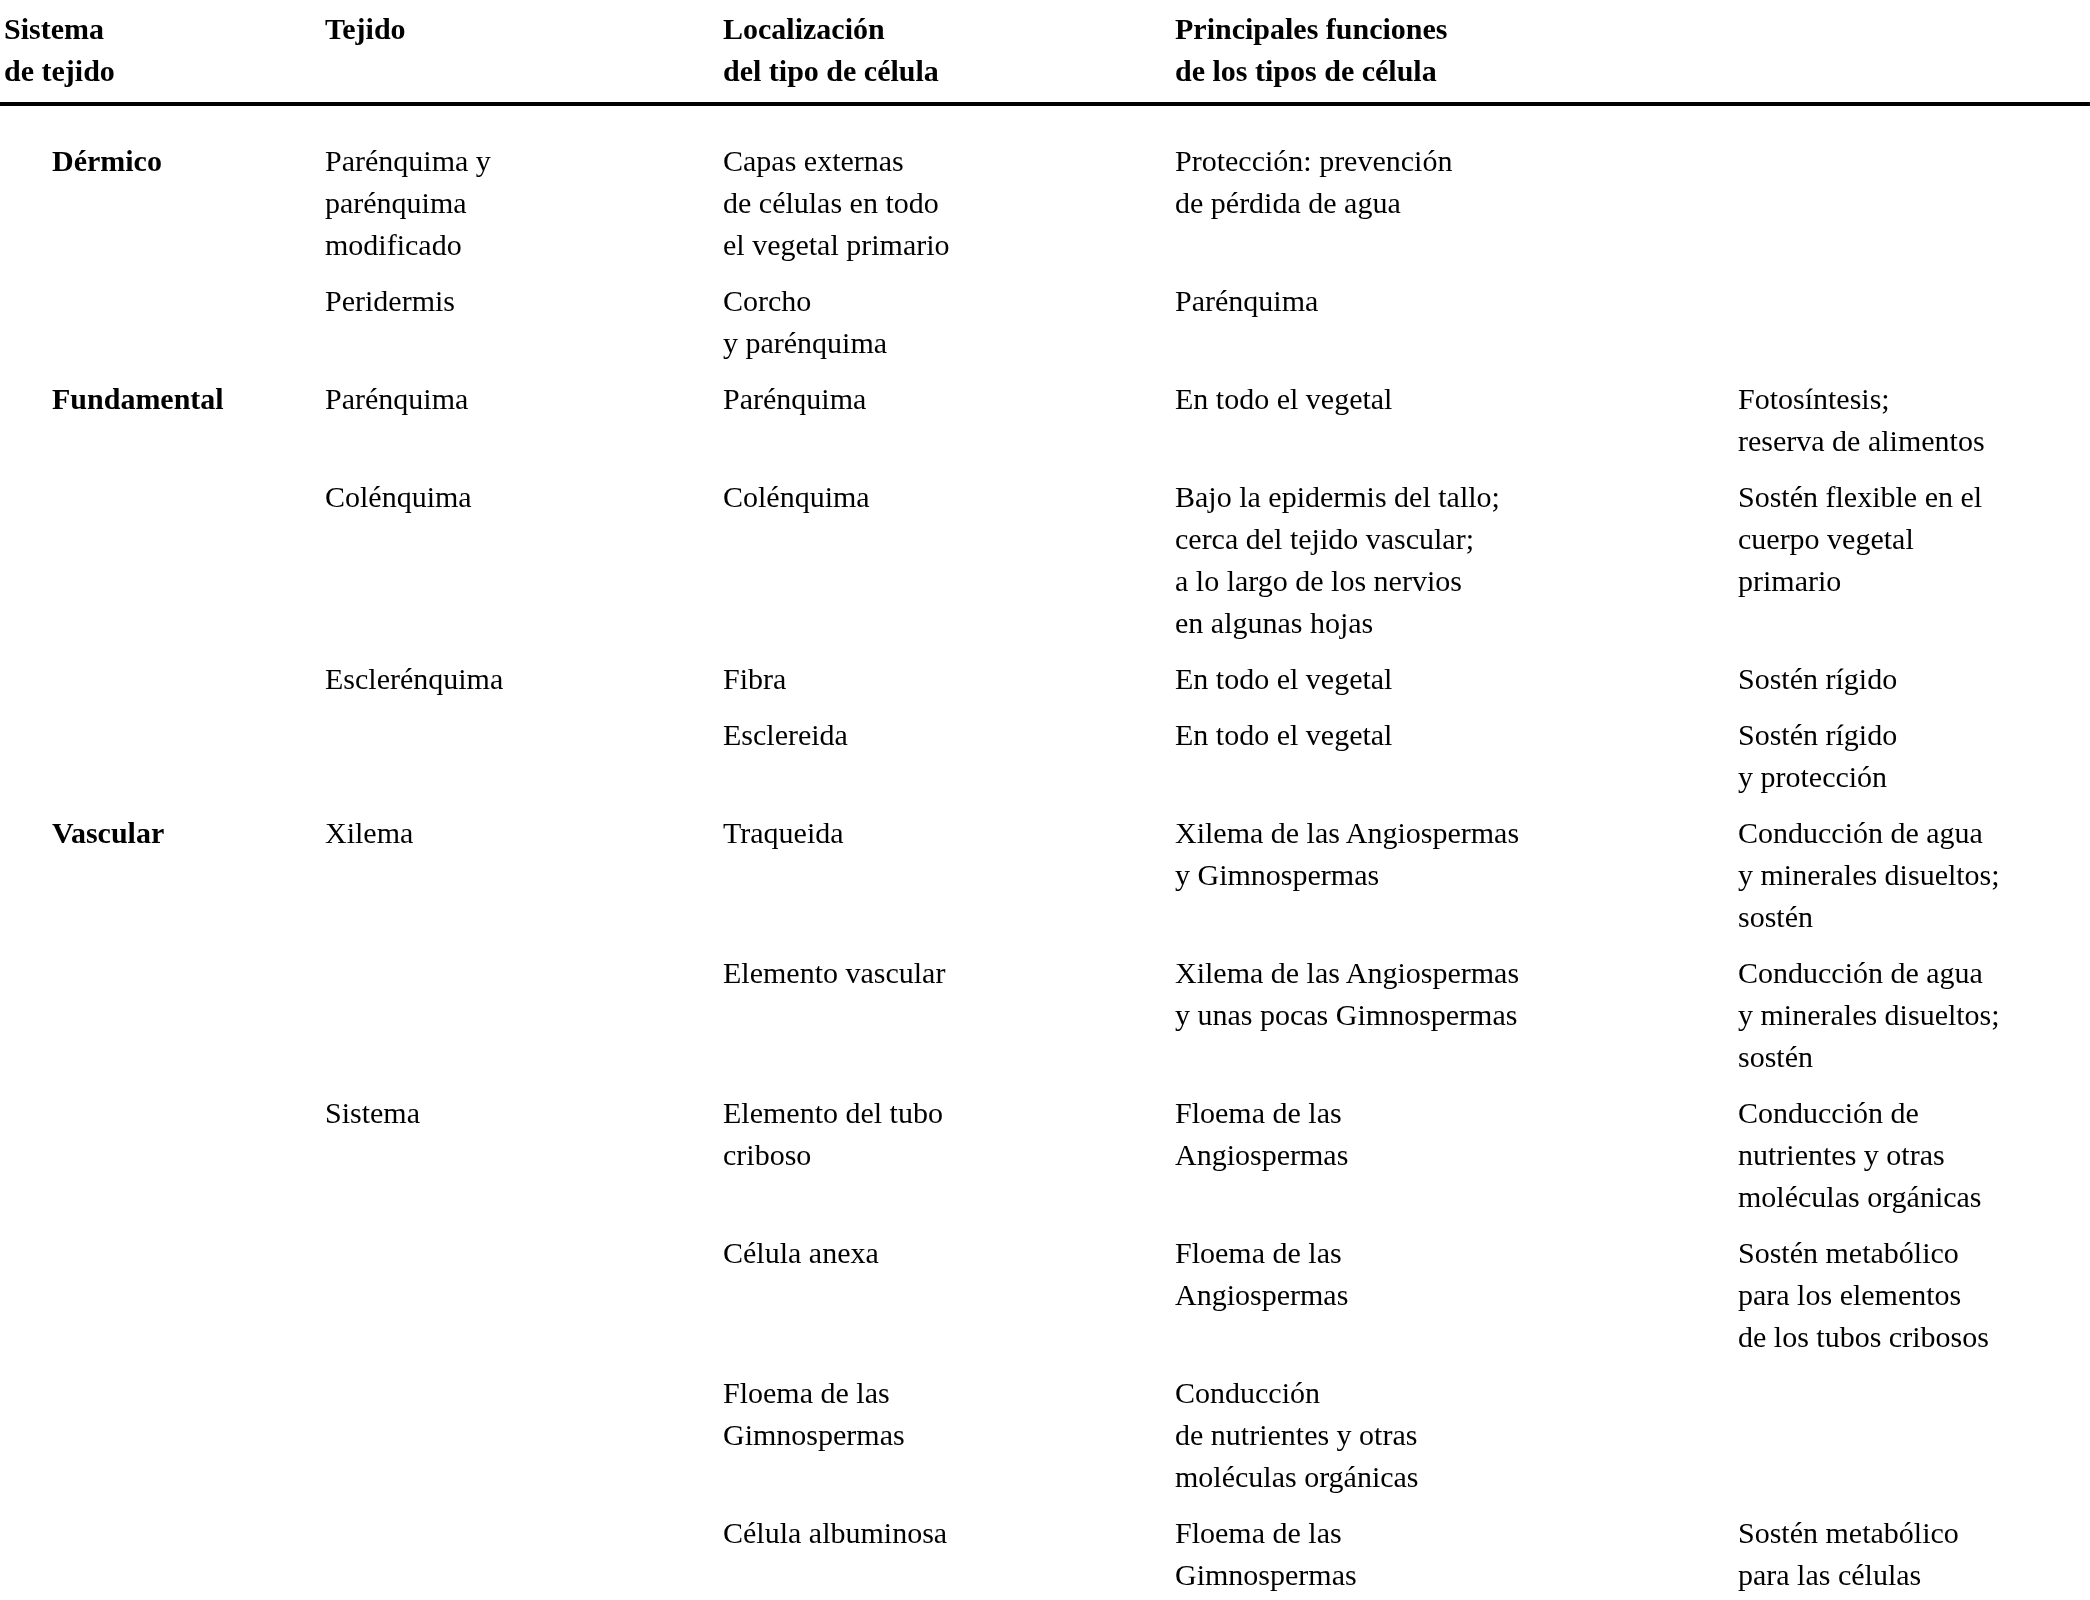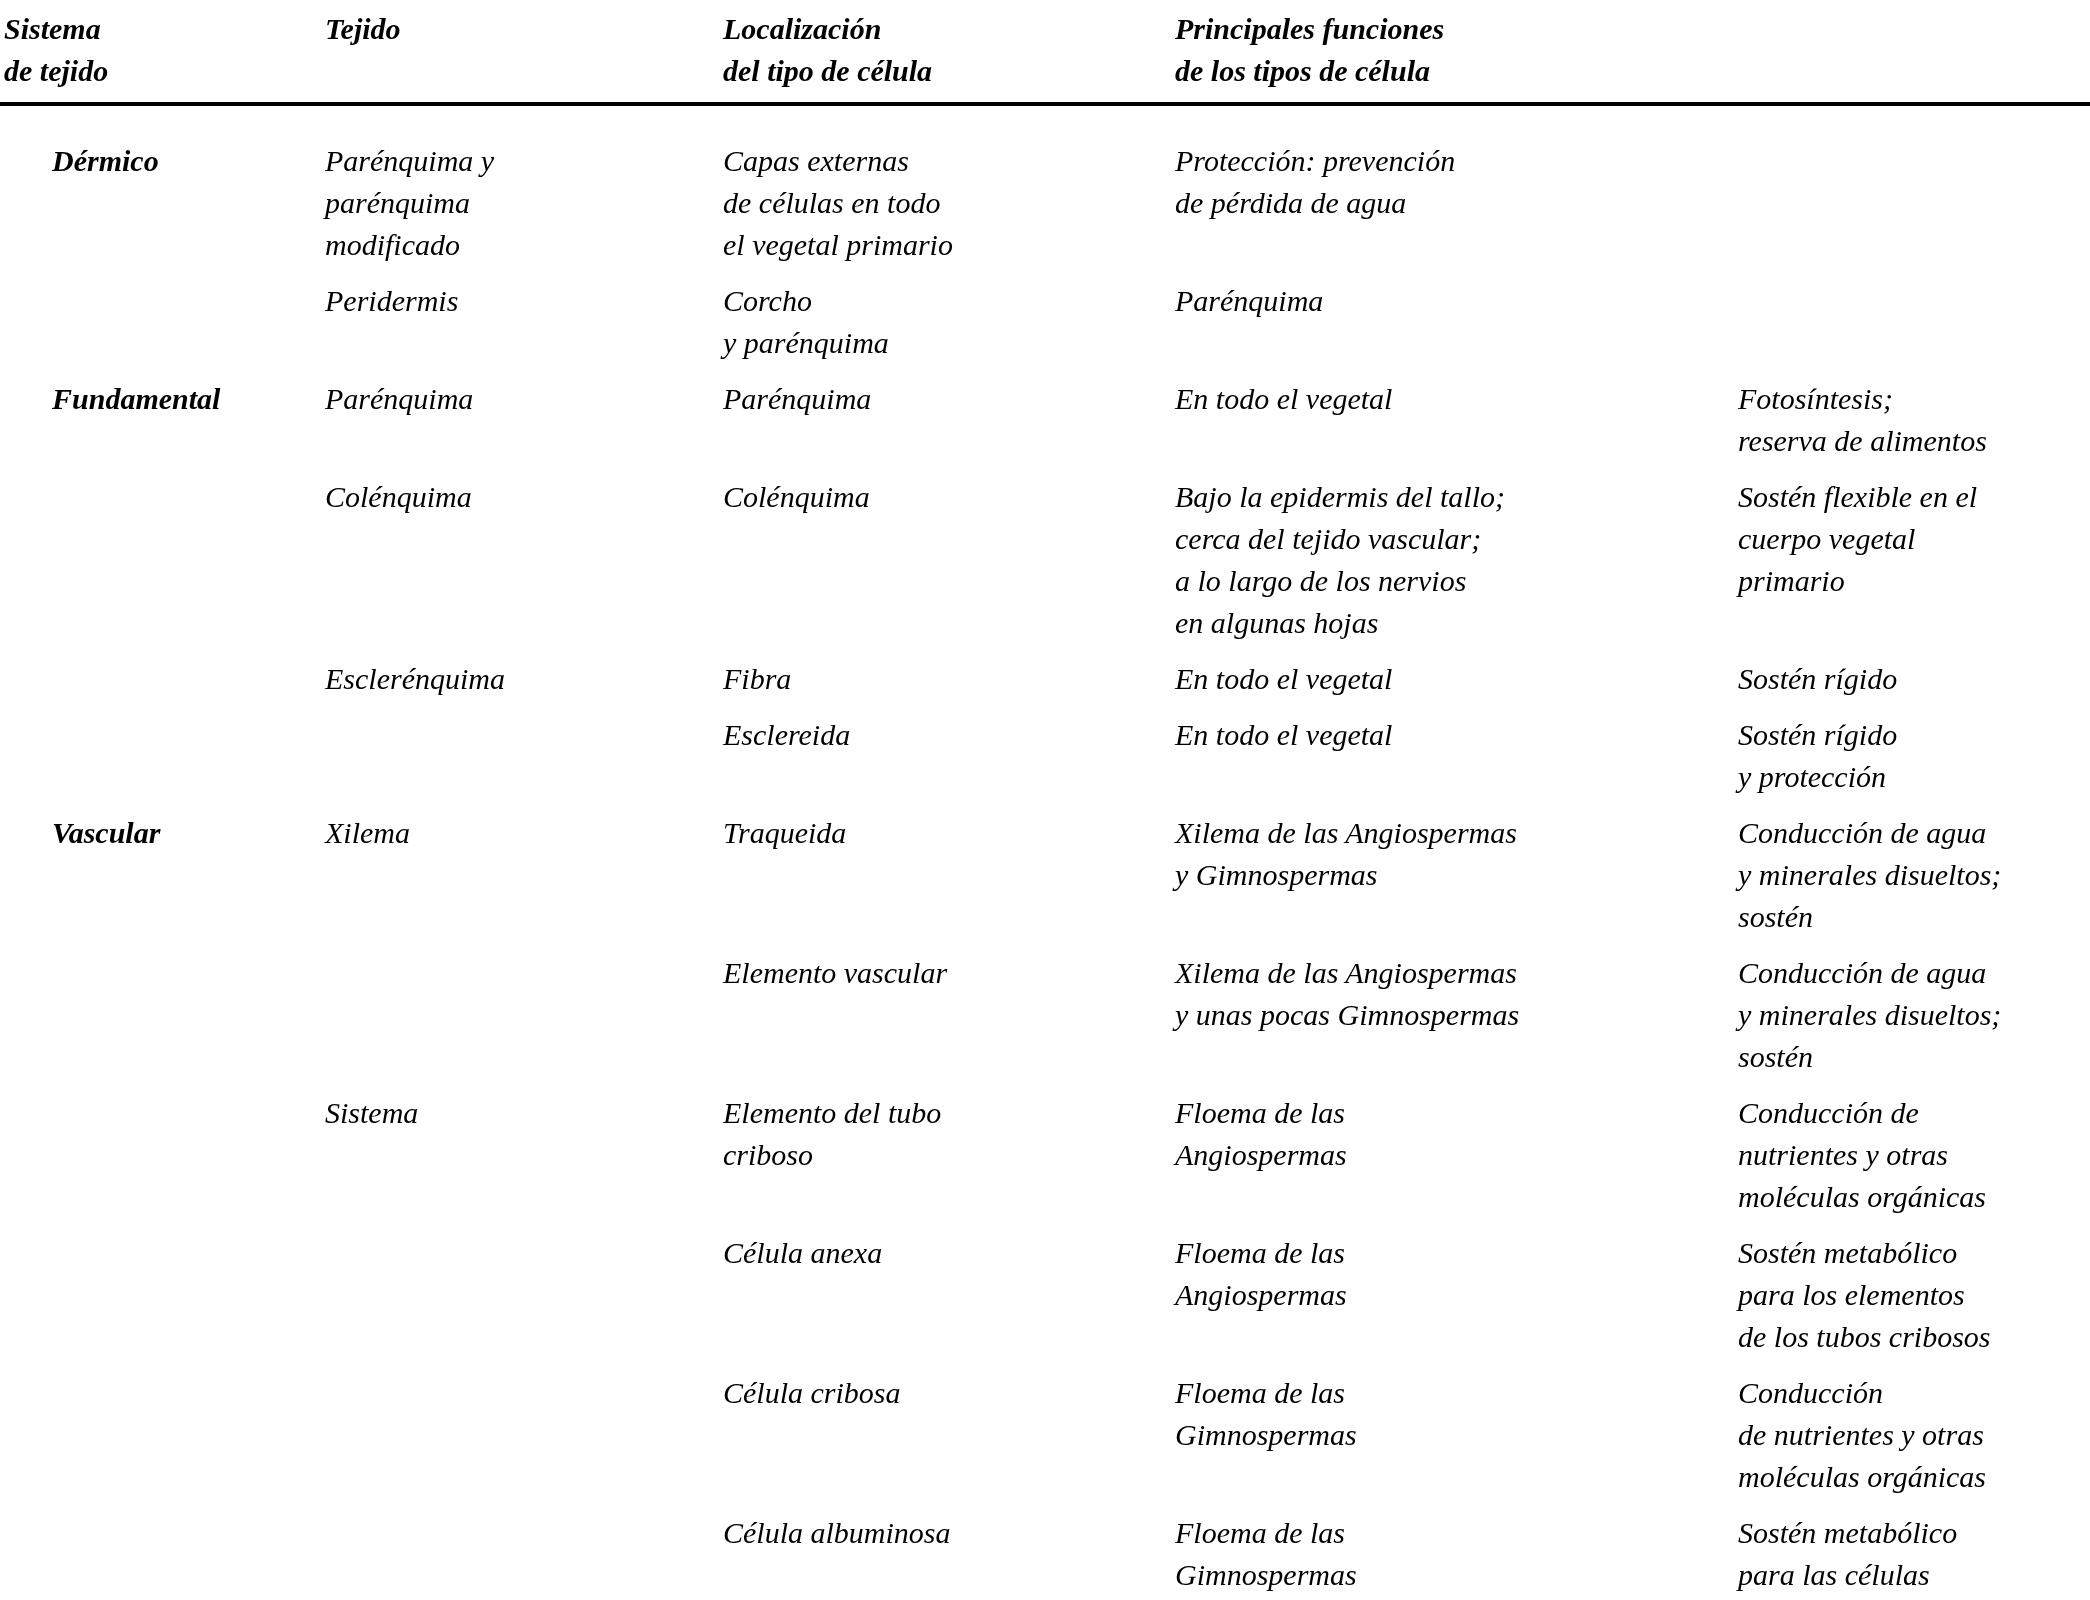--- a/index.html
+++ b/index.html
@@ -11,21 +11,20 @@
   .page {
     width: 2090px;
     height: 1600px;
     box-sizing: border-box;
     padding: 8px 0 0 4px;
     font-family: "Liberation Serif", "DejaVu Serif", serif;
     font-size: 30px;
     line-height: 42px;
     overflow: hidden;
     background: #ffffff;
-    font-style: italic;
   }
   .grid-row {
     display: grid;
     grid-template-columns: 321px 398px 452px 563px 352px;
     align-items: start;
   }
   .header-row .cell {
     font-weight: bold;
   }
   .rule {
@@ -169,21 +168,20 @@
       <div class="cell">Floema de las
 Angiospermas</div>
       <div class="cell">Sostén metabólico
 para los elementos
 de los tubos cribosos</div>
     </div>
 
     <div class="grid-row row">
       <div class="cell system"></div>
       <div class="cell"></div>
-      <div class="cell">Célula cribosa</div>
       <div class="cell">Floema de las
 Gimnospermas</div>
       <div class="cell">Conducción
 de nutrientes y otras
 moléculas orgánicas</div>
     </div>
 
     <div class="grid-row row">
       <div class="cell system"></div>
       <div class="cell"></div>

